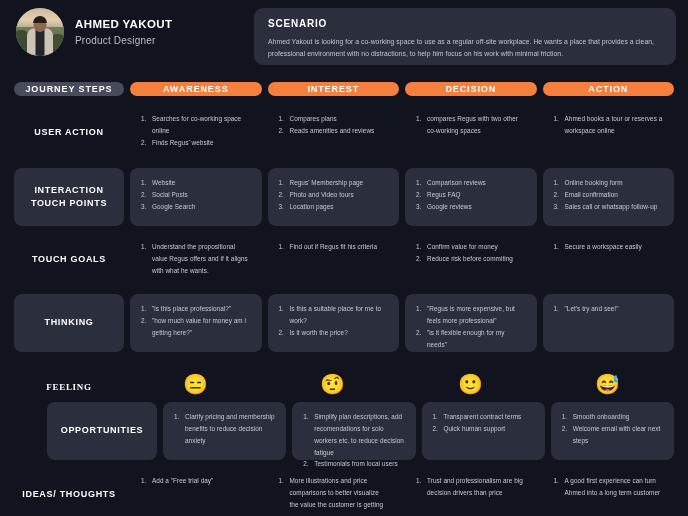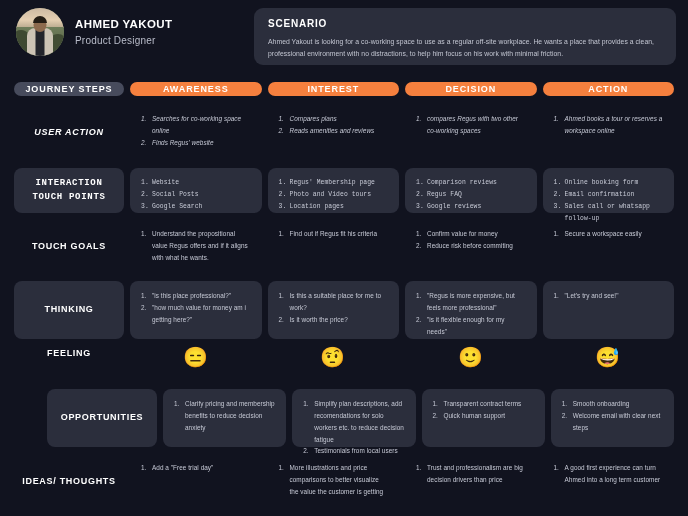--- a/index.html
+++ b/index.html
@@ -158,36 +158,36 @@
     letter-spacing: 0.05px;
   }
   .cell ol li::before {
     content: counter(item) ".";
     position: absolute;
     left: 0;
     color: #c7cad6;
   }
 
   
-  .row.feeling { align-items: flex-start; margin-bottom: 6px; }
+  .row.feeling { align-items: flex-end; margin-bottom: 6px; font-family: Liberation Serif, serif; }
   .row.feeling .cell {
     display: flex;
     align-items: center;
     justify-content: center;
     background: transparent;
     padding: 2px;
   }
   .emoji {
     font-size: 20px;
     line-height: 1;
   }
   .row.feeling .cell.rowlabel { background: transparent; }
 
-  .r-useraction   { height: 58px; font-style: italic; }
-  .r-touchpoints  { height: 45px; font-family: Liberation Mono, monospace; }
+  .r-useraction   { height: 58px; }
+  .r-touchpoints  { height: 58px; }
   .r-usergoals    { height: 56px; }
   .r-thinking     { height: 58px; }
   .r-feeling      { height: 38px; }
   .r-opportunities{ height: 58px; padding-left: 33px; }
   .r-ideas        { height: 58px; }
 </style>
 </head>
 <body>
 
 <div class="board">

